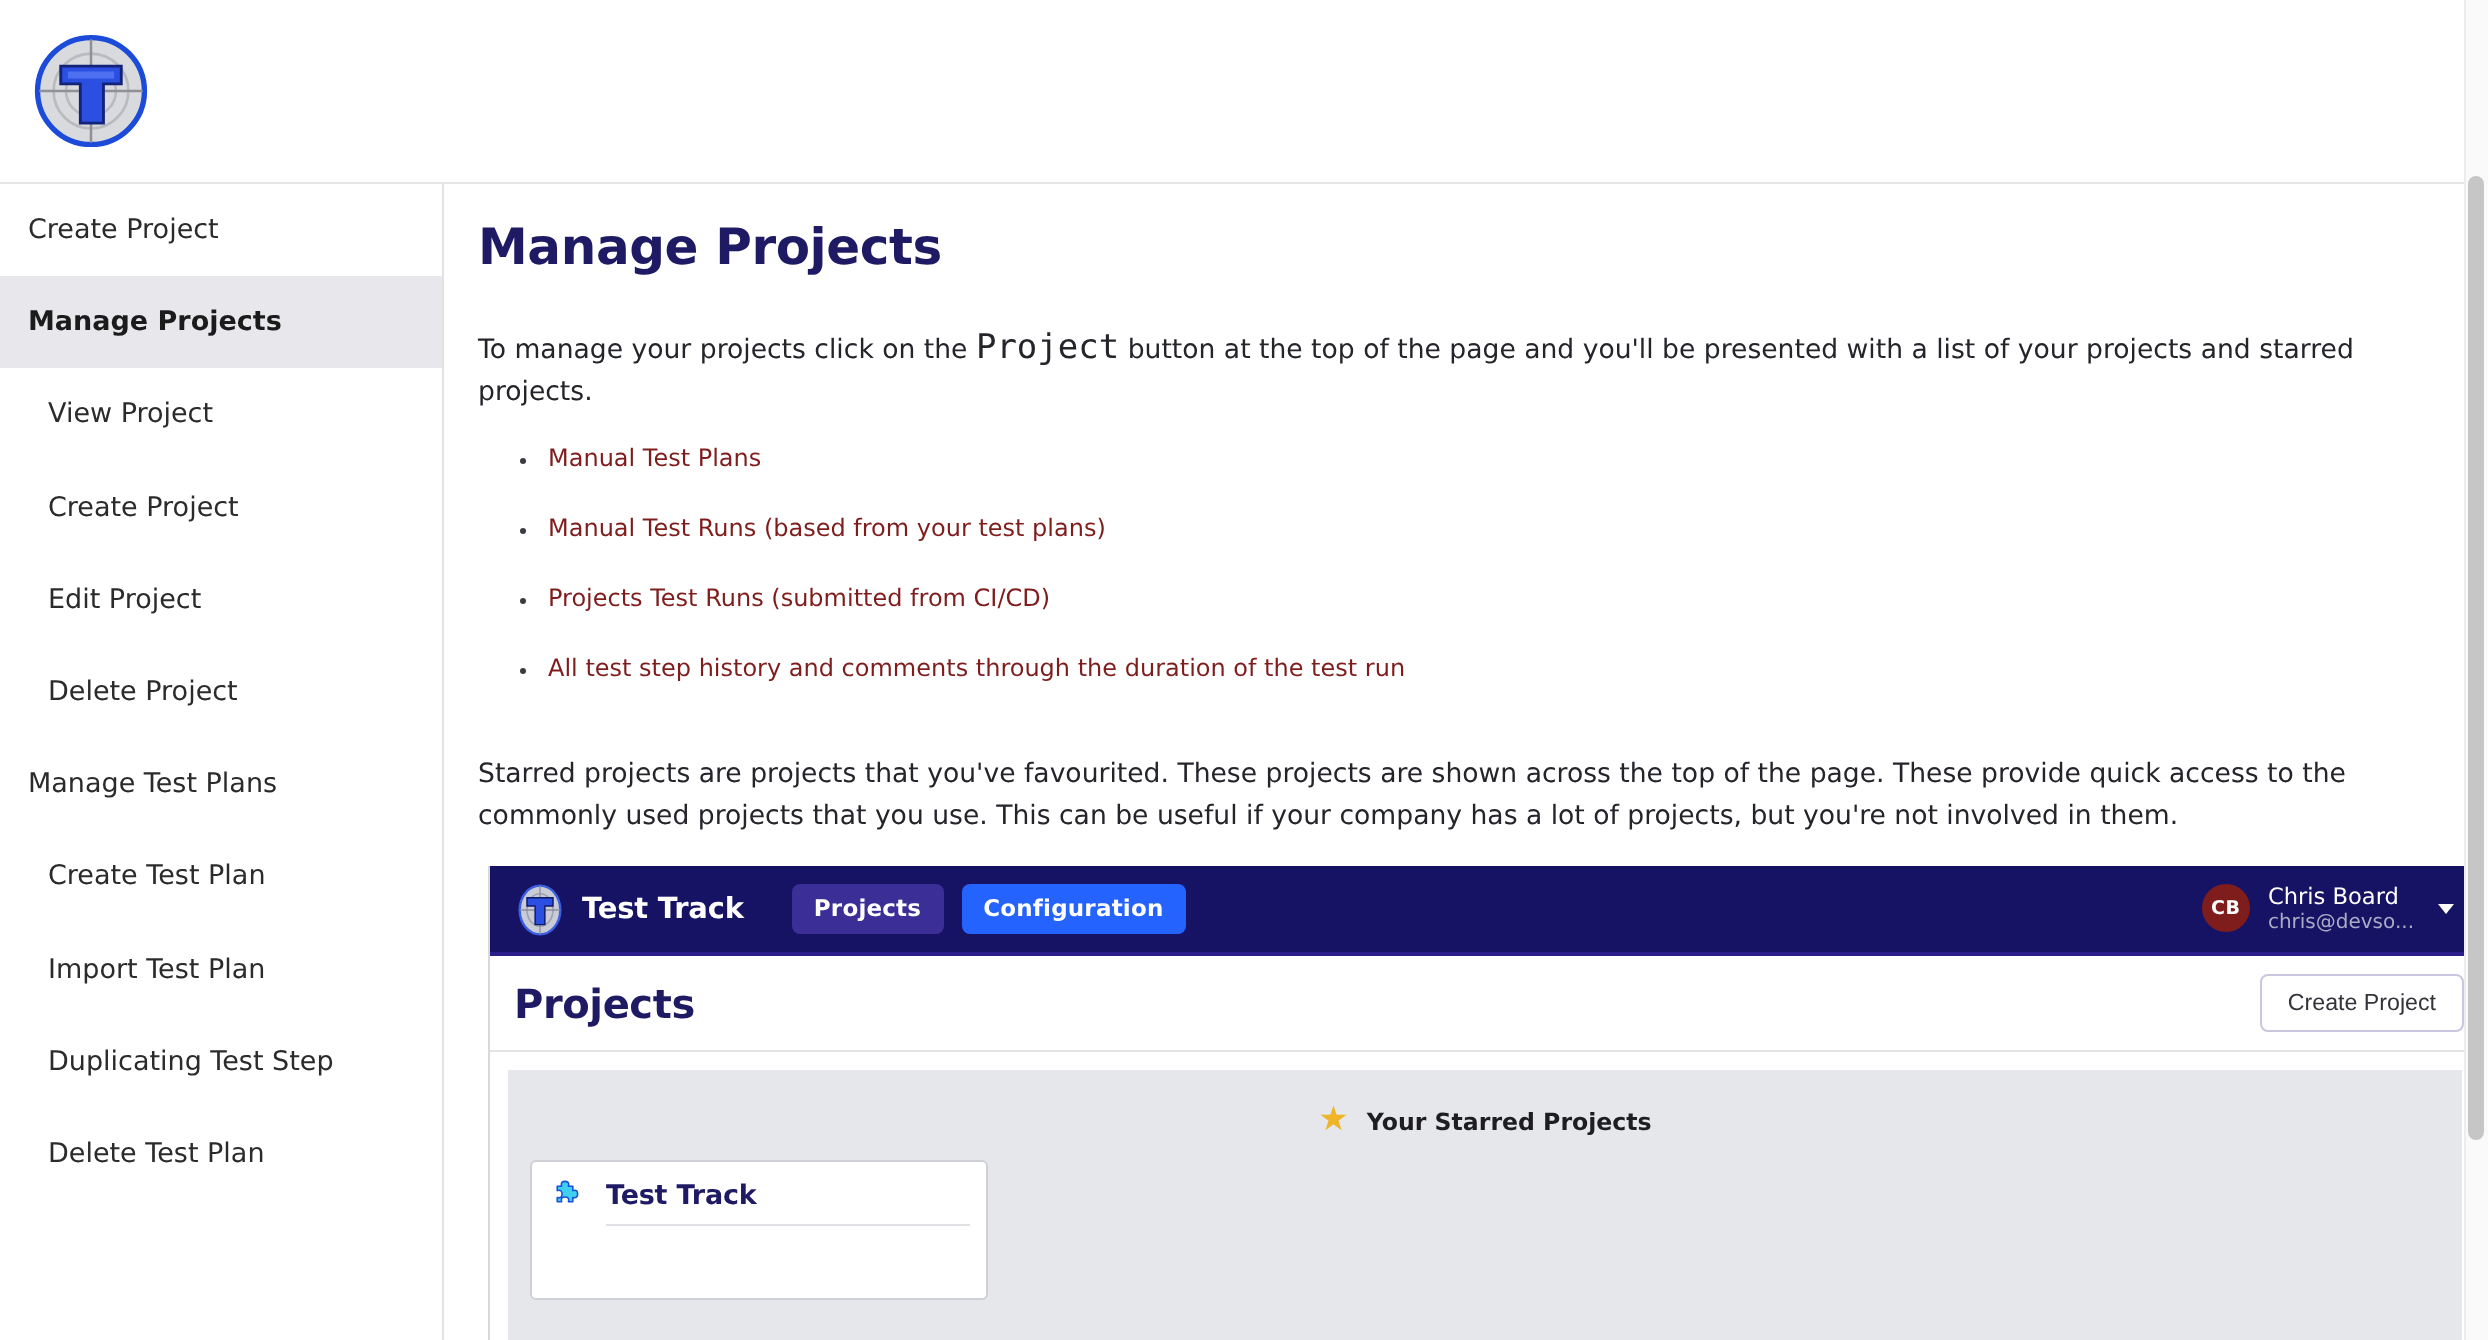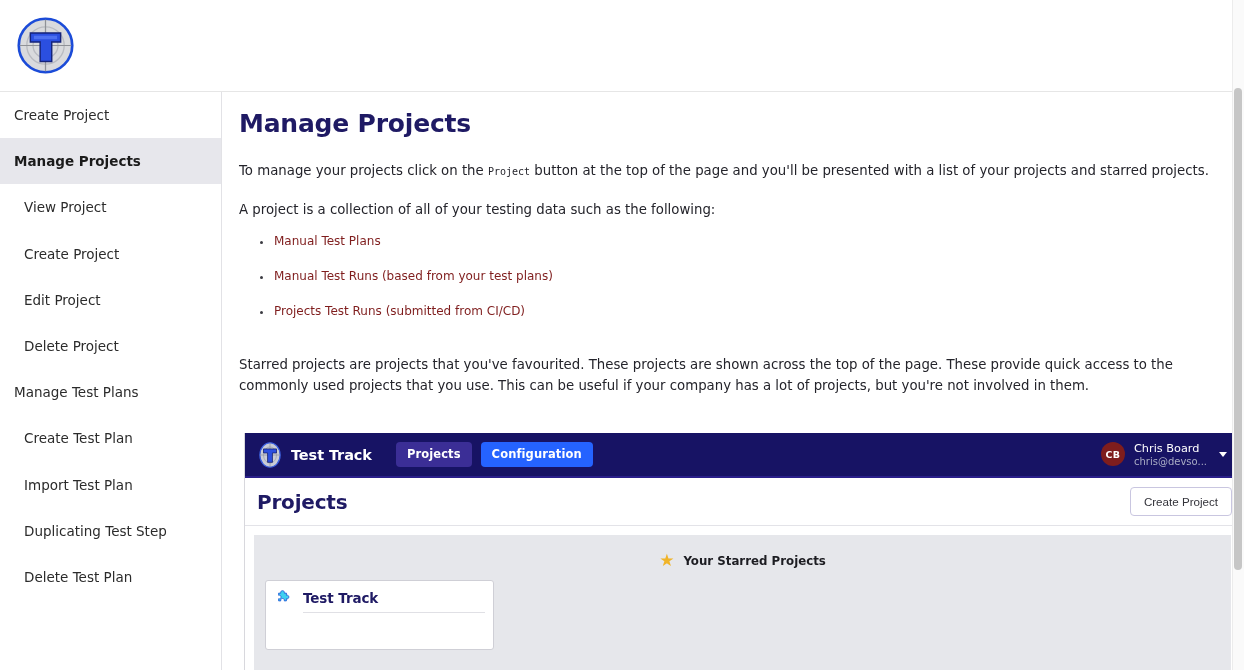--- a/index.html
+++ b/index.html
@@ -55,21 +55,21 @@
   }
   .para {
     margin: 0; padding: 0 14px 0 17px;
     font-size: 13.3px; line-height: 1.55; color: #24242b;
   }
   .para.p1 { padding-top: 23px; }
   .para.p2 { padding-top: 18px; }
   .para.p3 { padding-top: 16px; }
   code.inline {
     font-family: "DejaVu Sans Mono", "Liberation Mono", monospace;
-    font-size: 10px; color: #24242b;
+    font-size: 17px; color: #24242b;
   }
   ul.bullets {
     margin: 0; padding: 14px 0 0 52px; list-style: none;
   }
   ul.bullets li {
     position: relative;
     font-size: 12px; color: #7f1d1d;
     padding: 0 0 21px 0;
   }
   ul.bullets li::before {
@@ -204,26 +204,26 @@
     <div class="nav-item sub"><span>Duplicating Test Step</span></div>
     <div class="nav-item sub"><span>Delete Test Plan</span></div>
   </nav>
 
   <main class="content">
 
     <h1 class="page-title">Manage Projects</h1>
 
     <p class="para p1"><span>To manage your projects click on the </span><code class="inline">Project</code><span> button at the top of the page and you'll be presented with a list of your projects and starred projects.</span></p>
 
-    <p class="para p2">A project is a collection of all of your testing data such as the following:</p>
 
     <ul class="bullets">
       <li>Manual Test Plans</li>
       <li>Manual Test Runs (based from your test plans)</li>
       <li>Projects Test Runs (submitted from CI/CD)</li>
+      <li>All test step history and comments through the duration of the test run</li>
     </ul>
 
     <p class="para p3">Starred projects are projects that you've favourited. These projects are shown across the top of the page. These provide quick access to the commonly used projects that you use. This can be useful if your company has a lot of projects, but you're not involved in them.</p>
   </main>
 
   <div class="shot">
 
     <div class="shot-header">
       <svg class="shot-logo" viewBox="0 0 64 64">
         <ellipse cx="32" cy="32" rx="25" ry="30" fill="#c9ccd6" stroke="#3a5fe0" stroke-width="3"></ellipse>

